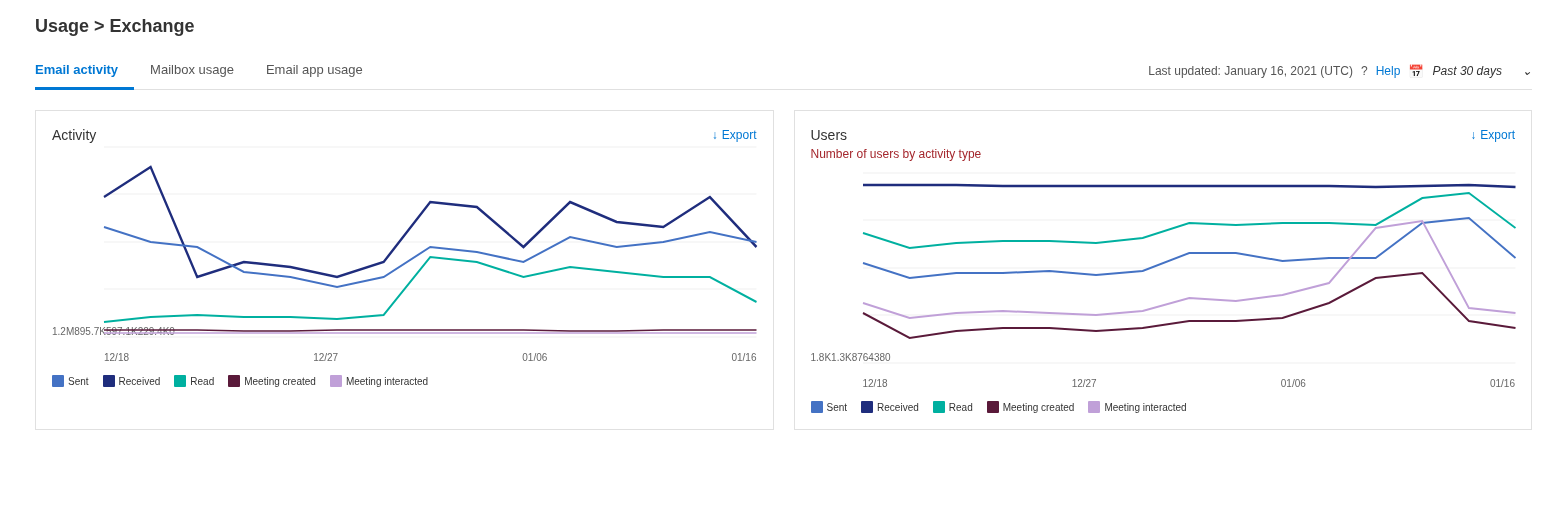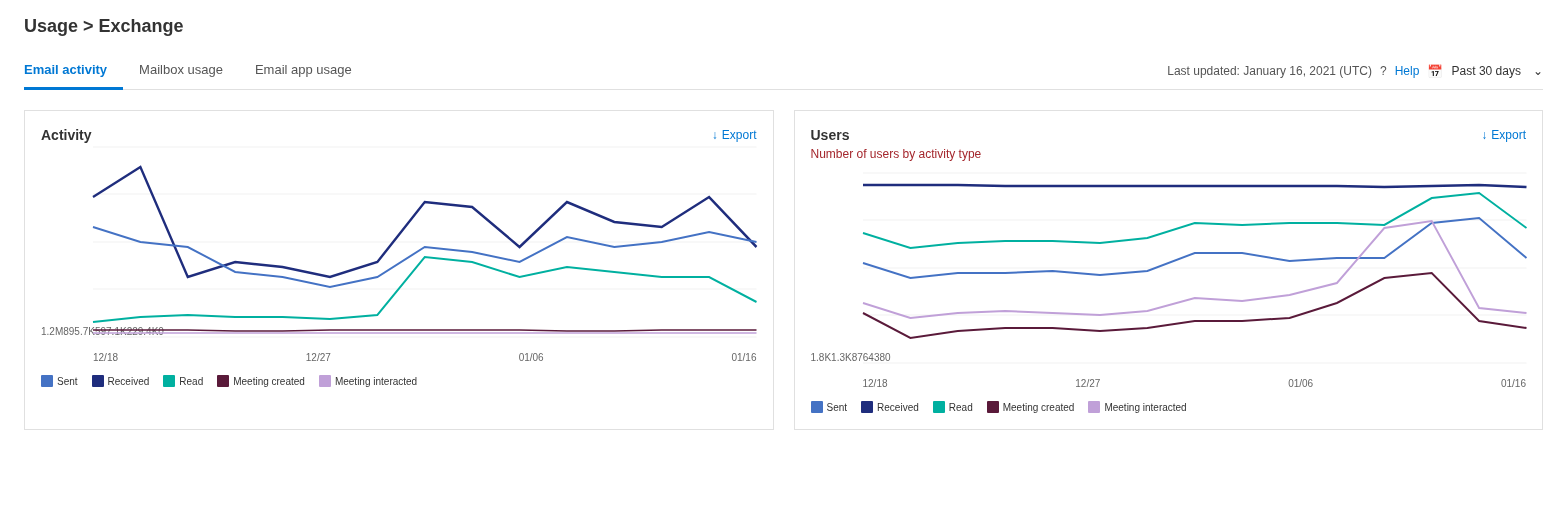--- a/index.html
+++ b/index.html
@@ -1,38 +1,38 @@
 <!DOCTYPE html>
 <html><head>
   <meta charset="utf-8">
   <style>
     * { box-sizing: border-box; margin: 0; padding: 0; }
     body { font-family: 'Segoe UI', Arial, sans-serif; background: #fff; color: #333; font-size: 13px; }
     
-    .page { padding: 16px 24px; }
+    .page { padding: 16px 35px; }
     
     .breadcrumb { font-size: 18px; font-weight: 300; margin-bottom: 16px; color: #333; }
     .breadcrumb span { font-weight: 700; }
     
     .tabs-bar { display: flex; align-items: center; border-bottom: 1px solid #e0e0e0; margin-bottom: 20px; }
     .tabs-left { display: flex; gap: 0; flex: 1; }
     .tab { padding: 8px 16px 10px 0; margin-right: 16px; cursor: pointer; font-size: 13px; color: #555; border-bottom: 3px solid transparent; position: relative; top: 1px; }
     .tab.active { color: #0078d4; border-bottom: 3px solid #0078d4; font-weight: 700; }
     
     .tabs-right { display: flex; align-items: center; gap: 8px; font-size: 12px; color: #555; }
     .last-updated { color: #555; }
     .help-link { color: #0078d4; cursor: pointer; }
-    .date-range { display: flex; align-items: center; gap: 12px; cursor: pointer; color: #333; }
+    .date-range { display: flex; align-items: center; gap: 20px; cursor: pointer; color: #333; font-style: italic; }
     
     .charts-area { display: flex; gap: 20px; }
     
     .chart-panel { flex: 1; border: 1px solid #e0e0e0; padding: 16px; }
     
     .chart-header { display: flex; justify-content: space-between; align-items: center; margin-bottom: 4px; }
-    .chart-title { font-weight: 700; font-size: 14px; }
+    .chart-title { font-weight: 400; font-size: 14px; }
     .export-btn { color: #0078d4; cursor: pointer; font-size: 12px; display: flex; align-items: center; gap: 4px; }
     
     .chart-subtitle { color: #a4262c; font-size: 12px; margin-bottom: 12px; }
     
     .chart-container { position: relative; height: 220px; width: 100%; }
     
     .y-axis { position: absolute; left: 0; top: 0; bottom: 30px; width: 48px; display: flex; flex-direction: row; justify-content: space-between; align-items: flex-end; padding-right: 4px; }
     .y-label { font-size: 10px; color: #666; }
     
     .chart-area { position: absolute; left: 52px; right: 0; top: 0; bottom: 30px; }

